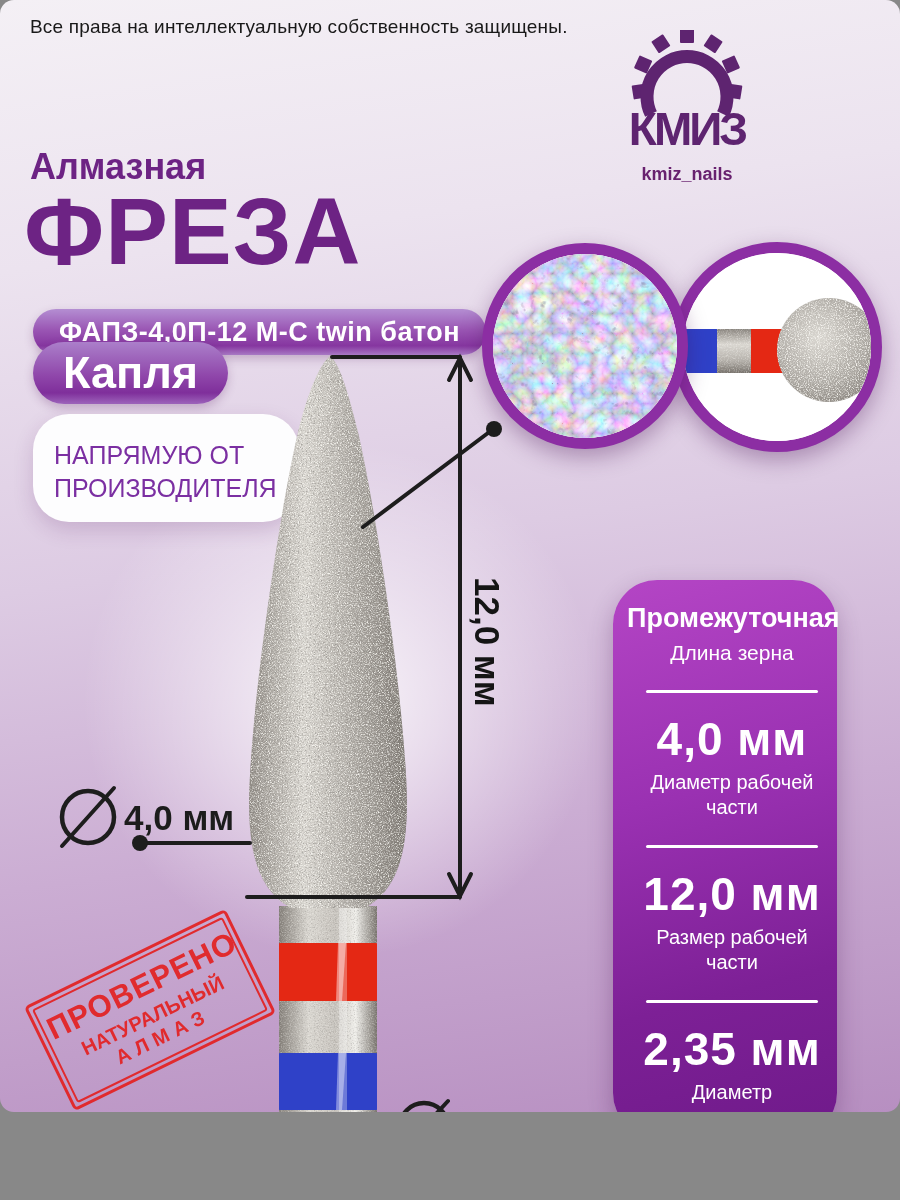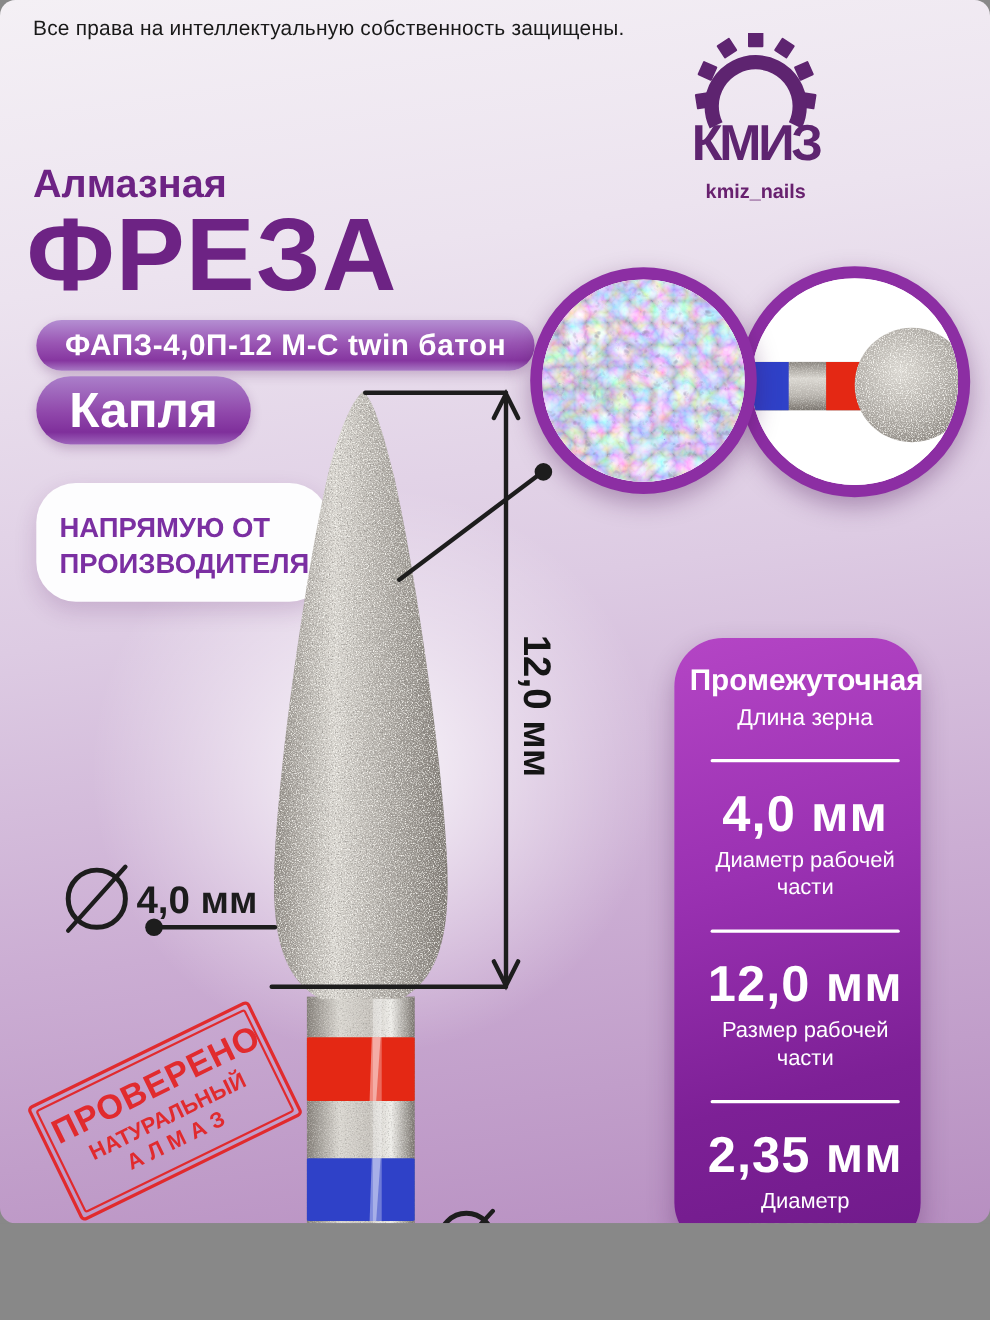--- a/index.html
+++ b/index.html
@@ -18,27 +18,27 @@
   
   .logo{position:absolute;left:612px;top:30px;width:150px;text-align:center;}
   .logo svg{display:block;margin:0 auto;}
   .logo .handle{margin-top:6px;font-size:18px;font-weight:700;color:#68216f;}
   
   .title1{position:absolute;left:30px;top:146px;font-size:36px;font-weight:800;color:#6d2384;}
   .title2{position:absolute;left:24px;top:178px;font-size:94px;font-weight:800;letter-spacing:1px;color:#6d2384;}
   
   .pill{position:absolute;color:#fff;font-weight:800;display:flex;align-items:center;
     box-shadow:0 4px 10px rgba(90,30,100,.25);}
-  .pill.model{left:33px;top:291px;height:46px;padding:0 26px;border-radius:24px;font-size:27px;letter-spacing:.5px;
+  .pill.model{left:33px;top:309px;height:46px;padding:0 26px;border-radius:24px;font-size:27px;letter-spacing:.5px;
     background:linear-gradient(180deg,#b48ed2 0%,#9a56b4 45%,#8636a0 80%,#a879c4 100%);}
   .pill.shape{left:33px;top:342px;height:62px;padding:0 30px;border-radius:31px;font-size:45px;
     background:linear-gradient(180deg,#ab7fca 0%,#8f46aa 55%,#7f2f9b 82%,#9d64bb 100%);}
   .card{position:absolute;left:33px;top:414px;width:266px;height:108px;border-radius:36px;background:#fdfdfe;
     box-shadow:0 8px 20px rgba(90,30,100,.18);padding:25px 10px 0 21px;
-    font-size:25px;font-weight:700;color:#7b2fa2;line-height:1.32;margin-top:25px;}
+    font-size:25px;font-weight:400;color:#7b2fa2;line-height:1.32;}
   
   .stamp{position:absolute;left:38px;top:952px;width:224px;transform:rotate(-26deg);
     border:3px solid #e32222;border-radius:5px;padding:3px;color:#e32222;opacity:.93;text-align:center;}
   .stamp .inner{border:2px solid #e32222;border-radius:3px;padding:7px 4px 9px 4px;}
   .stamp .l1{font-size:31px;font-weight:800;letter-spacing:1px;}
   .stamp .l2{font-size:20px;font-weight:800;margin-top:2px;}
   .stamp .l3{font-size:20px;font-weight:800;letter-spacing:6px;}
   
   .circle{position:absolute;border-radius:50%;border:11px solid #8c2ea3;overflow:hidden;background:#fff;
     box-shadow:0 8px 22px rgba(70,15,80,.35);}

